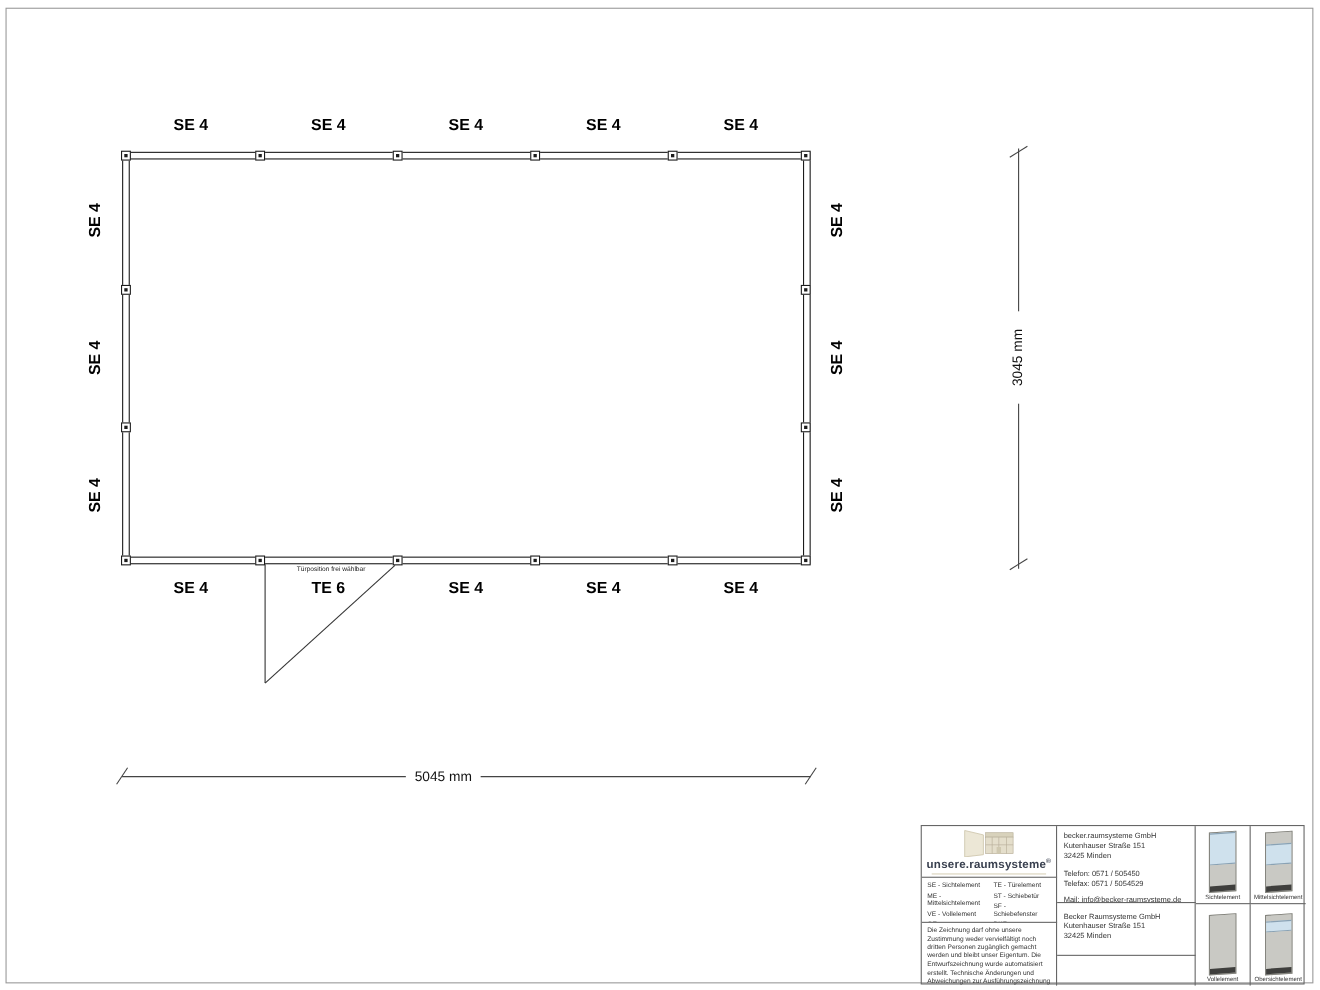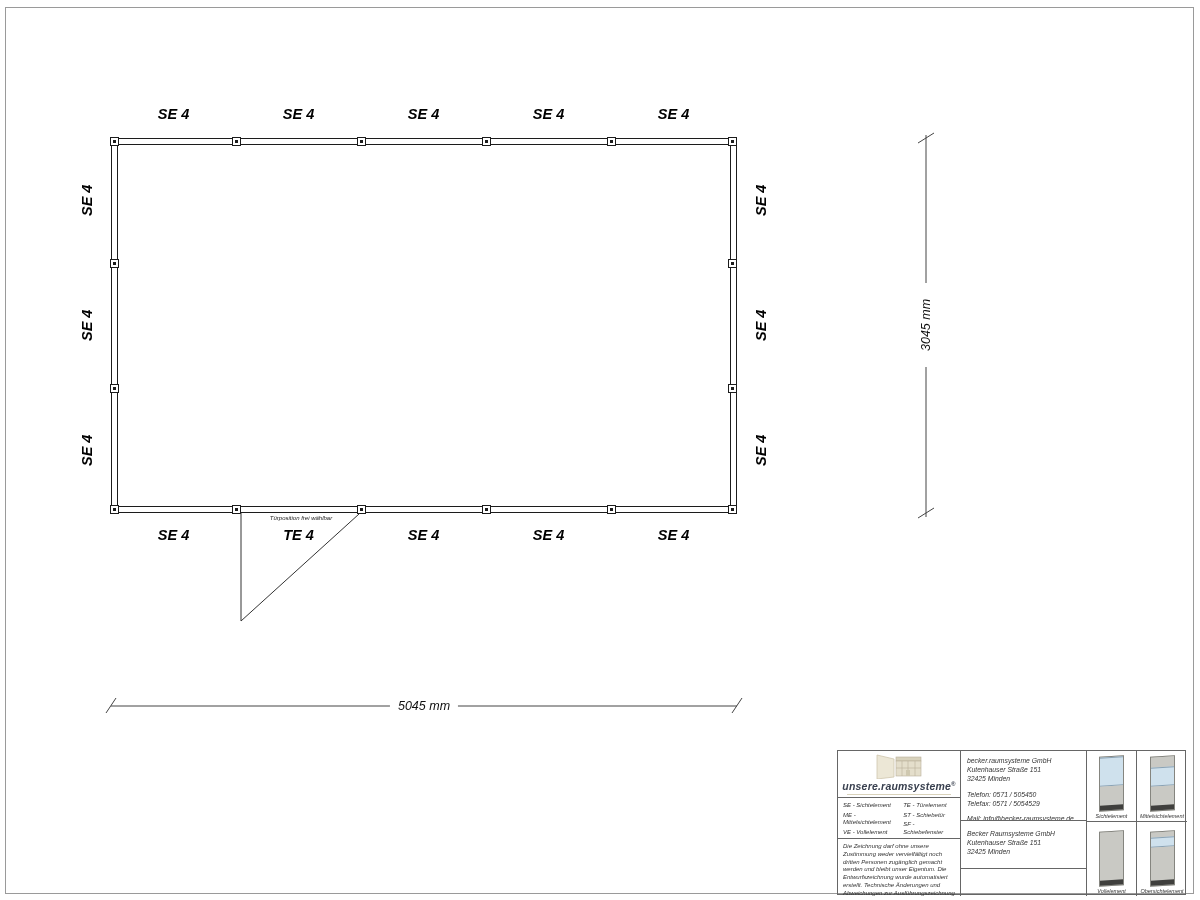--- a/index.html
+++ b/index.html
@@ -1,17 +1,17 @@
 <!DOCTYPE html>
 <html><head>
 <meta charset="utf-8">
 <style>
   html,body{margin:0;padding:0;background:#fff;}
   .sheet{position:relative;width:1200px;height:900px;background:#ffffff;overflow:hidden;
-         font-family:"Liberation Sans",sans-serif;color:#1a1a1a;font-style:italic;}
+         font-family:"Liberation Sans",sans-serif;color:#1a1a1a;}
   .page-frame{position:absolute;left:5px;top:7px;width:1187px;height:885px;
               border:1px solid #9a9a9a;pointer-events:none;}
 
   
   .wall-outer{position:absolute;left:111px;top:138px;width:626px;height:375px;
               border:1px solid #1c1c1c;box-sizing:border-box;}
   .wall-inner{position:absolute;left:117px;top:144px;width:614px;height:363px;
               border:1px solid #1c1c1c;box-sizing:border-box;}
   .post{position:absolute;width:9px;height:9px;border:1px solid #1c1c1c;background:#fff;
         box-sizing:border-box;}
@@ -21,21 +21,21 @@
   .h-label{position:absolute;width:125px;height:20px;text-align:center;
            font-weight:bold;font-size:14.5px;color:#000;}
   .v-label{position:absolute;width:18px;height:125px;writing-mode:vertical-rl;
            transform:rotate(180deg);display:flex;align-items:center;justify-content:center;
            font-weight:bold;font-size:14.5px;color:#000;}
   .door-note{position:absolute;left:243px;top:515px;width:116px;text-align:center;
              font-size:6px;color:#222;}
 
   .lines-layer{position:absolute;left:0;top:0;width:1200px;height:900px;pointer-events:none;}
 
-  .dim-h-label{position:absolute;left:424px;top:706px;transform:translate(-50%,-50%);
+  .dim-h-label{position:absolute;left:403px;top:706px;transform:translate(-50%,-50%);
                background:#fff;padding:0 8px;font-size:12.5px;color:#111;white-space:nowrap;}
   .dim-v-label{position:absolute;left:917px;top:283px;height:84px;width:17px;
                writing-mode:vertical-rl;transform:rotate(180deg);background:#fff;
                display:flex;align-items:center;justify-content:center;
                font-size:12.5px;color:#111;white-space:nowrap;}
 
   
   .tblock{position:absolute;left:837px;top:750px;width:349px;height:145px;
           border:1px solid #666;box-sizing:border-box;font-size:6px;color:#333;}
   .tcell{position:absolute;box-sizing:border-box;overflow:hidden;}
@@ -110,21 +110,21 @@
     <line x1="918" y1="518" x2="934" y2="508" stroke="#444" stroke-width="1"></line>
   </svg>
 
   <div class="h-label" style="left:111px;top:106px;">SE 4</div>
   <div class="h-label" style="left:236px;top:106px;">SE 4</div>
   <div class="h-label" style="left:361px;top:106px;">SE 4</div>
   <div class="h-label" style="left:486px;top:106px;">SE 4</div>
   <div class="h-label" style="left:611px;top:106px;">SE 4</div>
 
   <div class="h-label" style="left:111px;top:527px;">SE 4</div>
-  <div class="h-label" style="left:236px;top:527px;">TE 4</div>
+  <div class="h-label" style="left:236px;top:527px;">TE 6</div>
   <div class="h-label" style="left:361px;top:527px;">SE 4</div>
   <div class="h-label" style="left:486px;top:527px;">SE 4</div>
   <div class="h-label" style="left:611px;top:527px;">SE 4</div>
 
   <div class="v-label" style="left:78px;top:138px;">SE 4</div>
   <div class="v-label" style="left:78px;top:263px;">SE 4</div>
   <div class="v-label" style="left:78px;top:388px;">SE 4</div>
 
   <div class="v-label" style="left:752px;top:138px;">SE 4</div>
   <div class="v-label" style="left:752px;top:263px;">SE 4</div>

